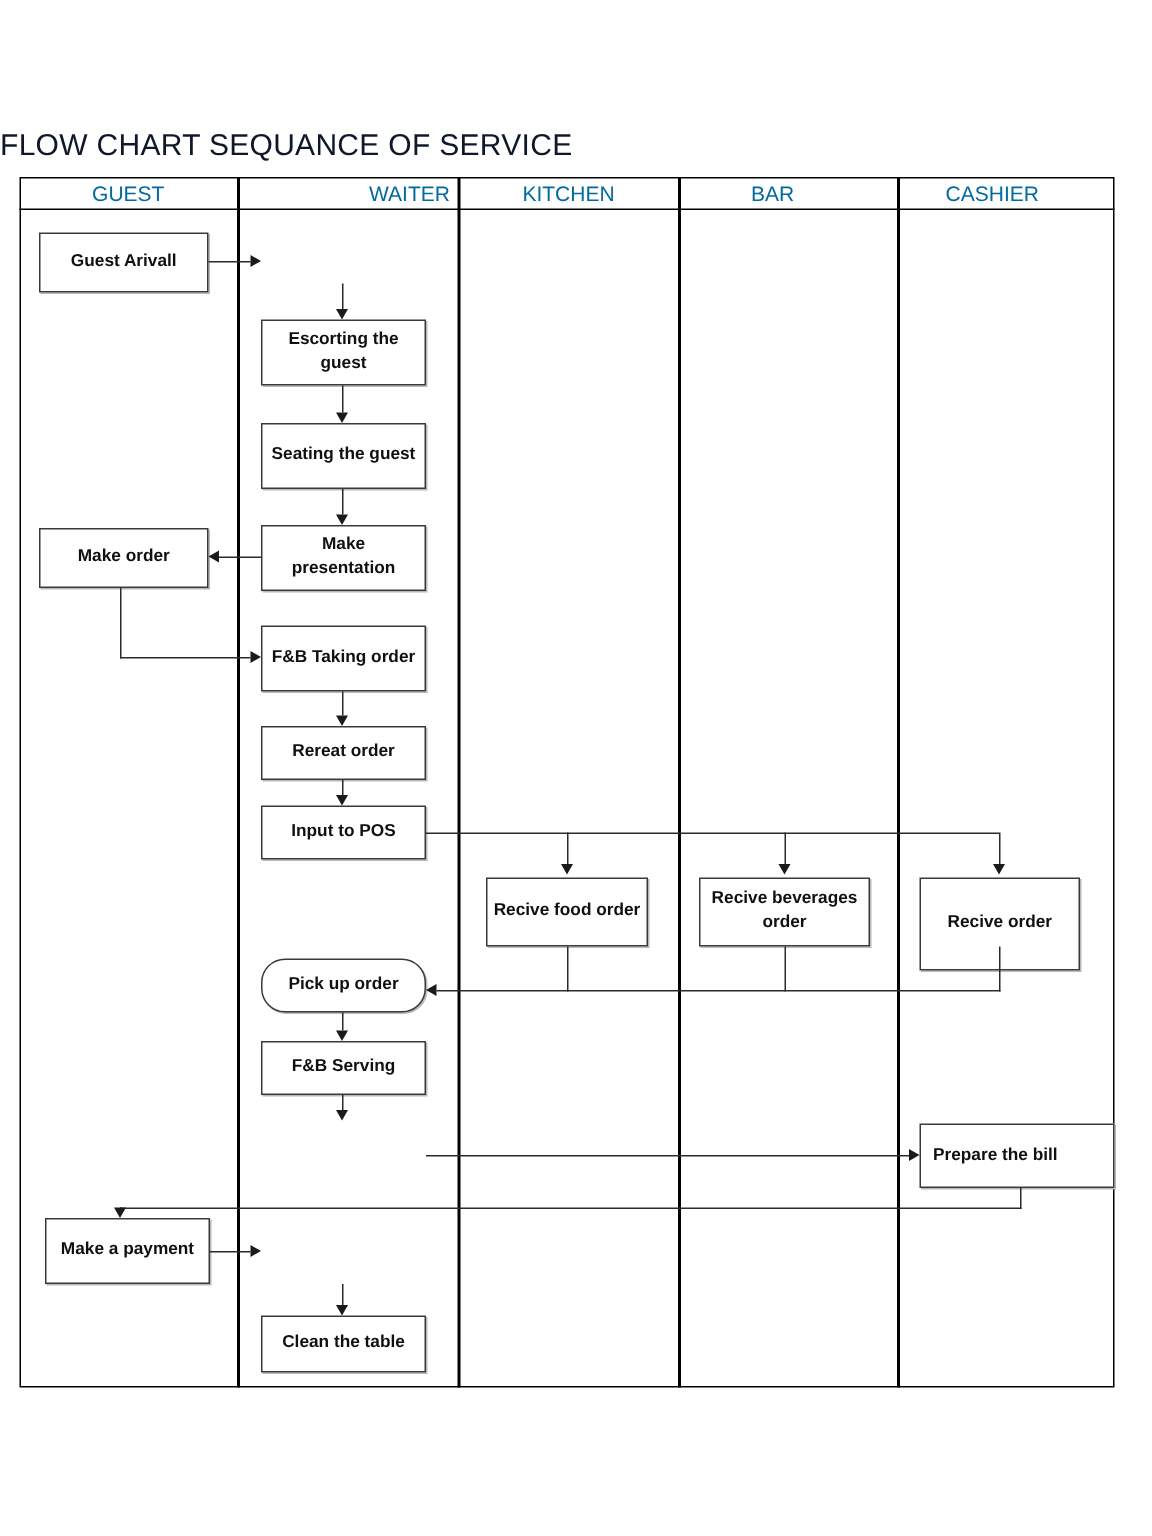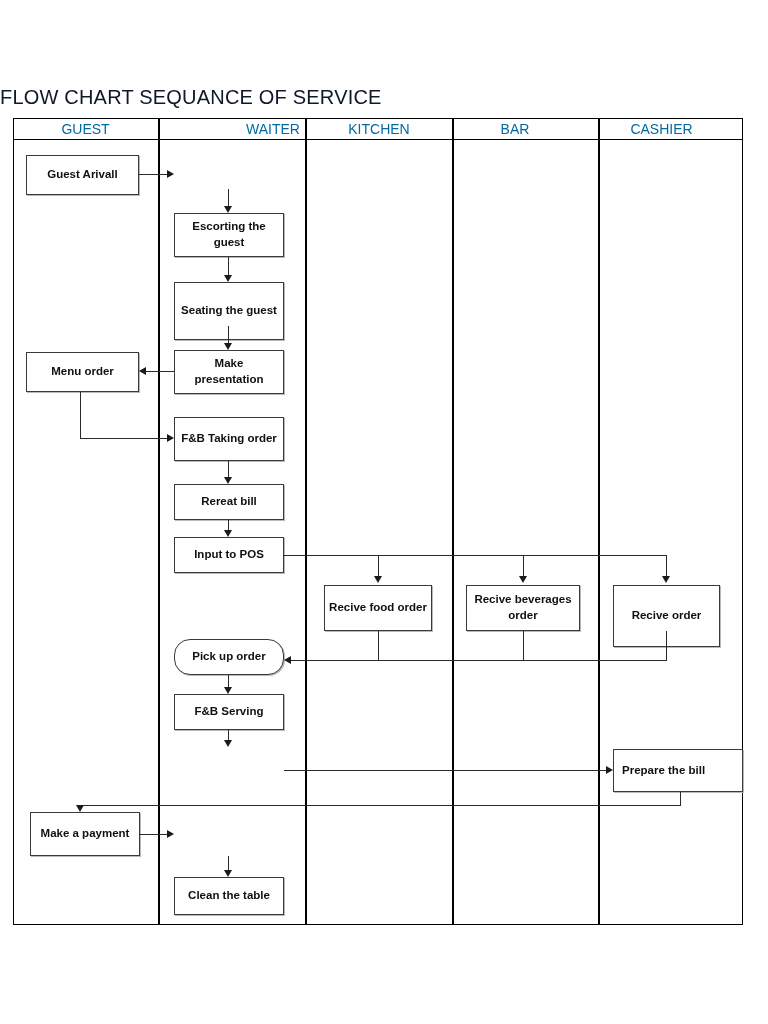--- a/index.html
+++ b/index.html
@@ -148,34 +148,34 @@
   <div class="lane-divider" style="left:598px;"></div>
 
   <div class="lane-head" style="left:13px;  width:145px;">GUEST</div>
   <div class="lane-head" style="left:159px; width:166px;margin-left:31px;">WAITER</div>
   <div class="lane-head" style="left:306px; width:146px;">KITCHEN</div>
   <div class="lane-head" style="left:453px; width:124px;">BAR</div>
   <div class="lane-head" style="left:599px; width:125px;">CASHIER</div>
 
   <div class="node" style="left:26px; top:155px; width:113px; height:40px;">Guest Arivall</div>
 
-  <div class="node" style="left:26px; top:352px; width:113px; height:40px;">Menu order</div>
+  <div class="node" style="left:26px; top:352px; width:113px; height:40px;">Make order</div>
 
   <div class="node" style="left:30px; top:812px; width:110px; height:44px;">Make a payment</div>
 
 
   <div class="node" style="left:174px; top:213px; width:110px; height:44px;">Escorting the guest</div>
 
-  <div class="node" style="left:174px; top:282px; width:110px; height:58px;">Seating the guest</div>
+  <div class="node" style="left:174px; top:282px; width:110px; height:44px;">Seating the guest</div>
 
   <div class="node" style="left:174px; top:350px; width:110px; height:44px;">Make presentation</div>
 
   <div class="node" style="left:174px; top:417px; width:110px; height:44px;">F&amp;B Taking order</div>
 
-  <div class="node" style="left:174px; top:484px; width:110px; height:36px;">Rereat bill</div>
+  <div class="node" style="left:174px; top:484px; width:110px; height:36px;">Rereat order</div>
 
   <div class="node" style="left:174px; top:537px; width:110px; height:36px;">Input to POS</div>
 
   <div class="node" style="left:174px; top:639px; width:110px; height:36px;border-radius:16px;">Pick up order</div>
 
   <div class="node" style="left:174px; top:694px; width:110px; height:36px;">F&amp;B Serving</div>
 
 
 
   <div class="node" style="left:174px; top:877px; width:110px; height:38px;">Clean the table</div>

